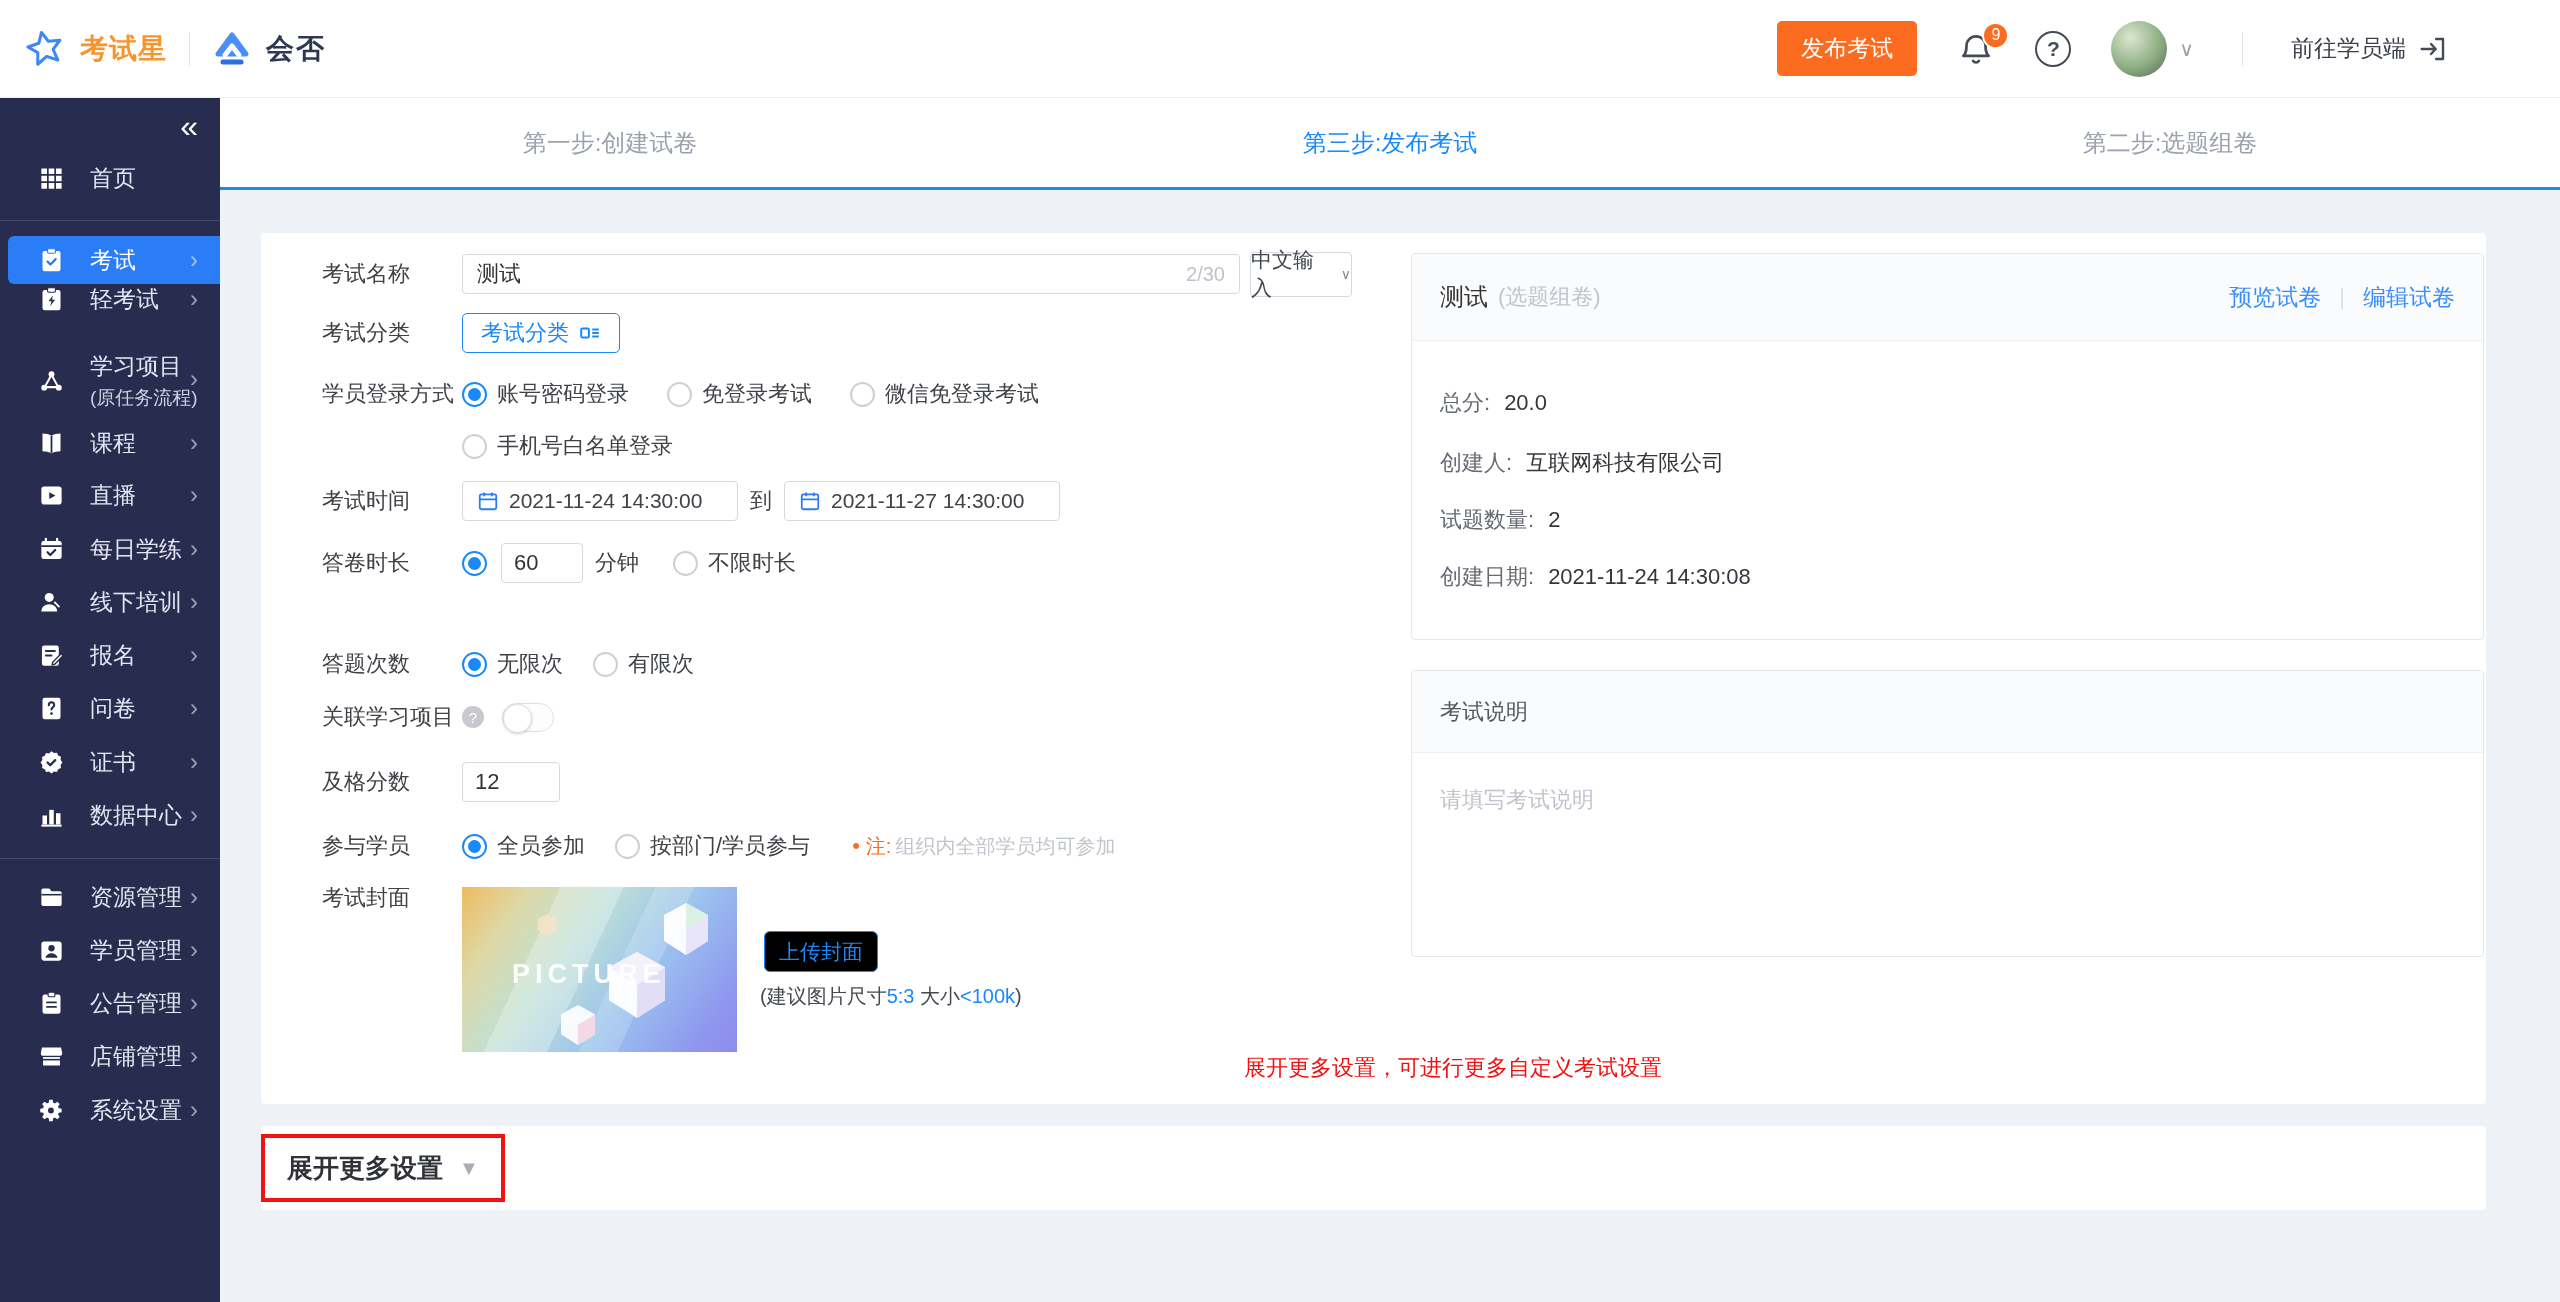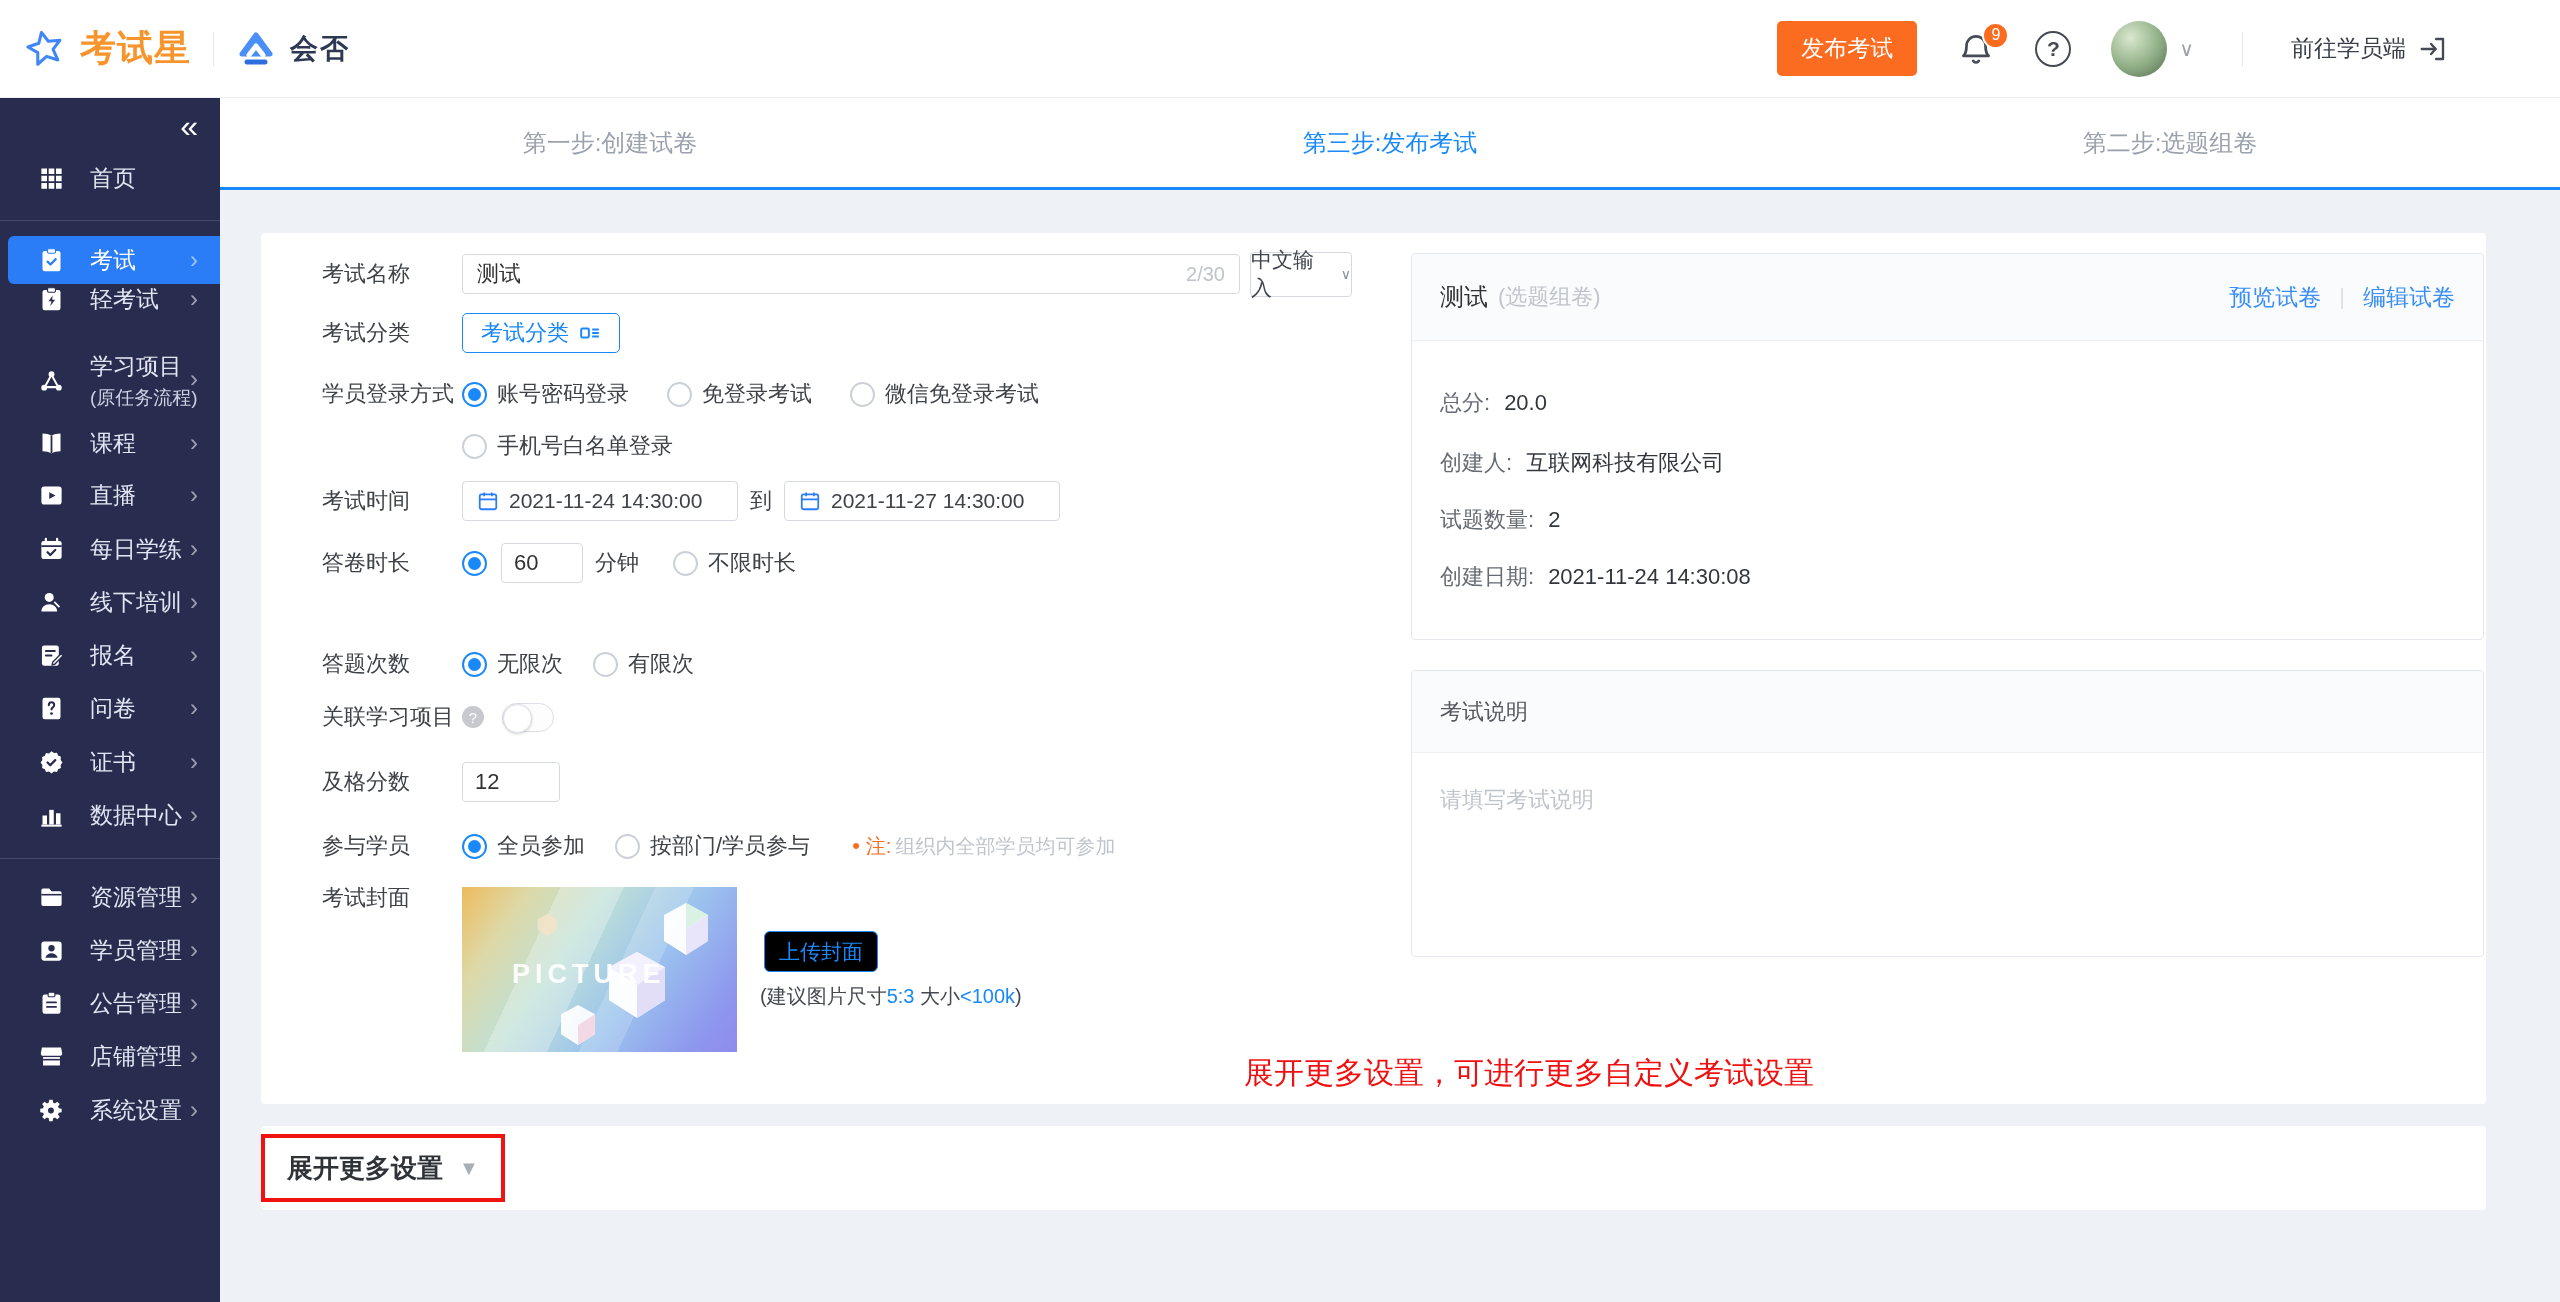--- a/index.html
+++ b/index.html
@@ -2,21 +2,21 @@
 <html><head>
 <meta charset="utf-8">
 <style>
   * { margin:0; padding:0; box-sizing:border-box; }
   html,body { width:2560px; height:1302px; }
   body { font-family:"Liberation Sans","DejaVu Sans",sans-serif; background:#eef1f6; position:relative; overflow:hidden; color:#333; }
 
   
   .topbar { position:absolute; top:0; left:0; right:0; height:98px; background:#fff; border-bottom:1px solid #ebeef2; display:flex; align-items:center; z-index:30; }
   .tb-left { display:flex; align-items:center; gap:14px; padding-left:24px; }
-  .brand1 { color:#f7942c; font-size:36px; font-weight:bold; letter-spacing:1px; }
+  .brand1 { color:#f7942c; font-size:28px; font-weight:bold; letter-spacing:1px; }
   .tb-sep { width:1px; height:34px; background:#e2e5ea; margin:0 8px; }
   .brand2 { color:#2e3852; font-size:28px; font-weight:bold; letter-spacing:2px; }
   .tb-right { margin-left:auto; display:flex; align-items:center; gap:40px; padding-right:112px; }
   .publish-btn { background:#fb6c21; color:#fff; font-size:23px; border:none; border-radius:5px; padding:12px 24px; cursor:pointer; }
   .bell-wrap { position:relative; display:flex; }
   .badge { position:absolute; top:-8px; right:-14px; background:#fb6c21; color:#fff; min-width:27px; height:27px; border-radius:14px; font-size:16px; display:flex; align-items:center; justify-content:center; border:2px solid #fff; padding:0 4px; }
   .help-circle { width:36px; height:36px; border:2.4px solid #454a54; border-radius:50%; color:#454a54; font-size:21px; font-weight:bold; display:flex; align-items:center; justify-content:center; cursor:pointer; }
   .avatar-group { display:flex; align-items:center; gap:12px; cursor:pointer; }
   .avatar { width:56px; height:56px; border-radius:50%; background:radial-gradient(circle at 35% 30%, #d9e8cf, #8fae85 55%, #51694f); }
   .caret { color:#9ca1ab; font-size:20px; }
@@ -87,21 +87,21 @@
   .blue-link { color:#3a8ef8; font-size:23px; cursor:pointer; text-decoration:none; }
   .link-sep { color:#dcdfe4; font-size:22px; }
   .sum-row { position:absolute; left:28px; display:flex; font-size:22px; height:30px; align-items:center; }
   .sum-label { color:#666b73; margin-right:14px; }
   .sum-value { color:#33373d; }
 
   .notecard { position:absolute; left:1150px; top:437px; width:1073px; height:287px; border:1px solid #e4e7ed; border-radius:4px; background:#fff; }
   .note-head { height:82px; background:#fafbfc; border-bottom:1px solid #eef0f3; border-radius:4px 4px 0 0; display:flex; align-items:center; padding:0 28px; font-size:22px; color:#55595f; }
   .note-body { padding:32px 28px; font-size:22px; color:#c0c4cc; }
 
-  .annotation { position:absolute; left:983px; top:820px; font-size:30px; color:#f01010; font-weight:500; white-space:nowrap; }
+  .annotation { position:absolute; left:983px; top:820px; font-size:22px; color:#f01010; font-weight:500; white-space:nowrap; }
 
   .strip { position:absolute; left:41px; top:936px; width:2225px; height:84px; background:#fff; border-radius:4px; display:flex; align-items:center; }
   .expand-annot { width:244px; height:68px; border:4px solid #f11212; background:#fff; display:flex; align-items:center; justify-content:center; }
   .expand-btn { display:flex; align-items:center; gap:16px; background:none; border:none; cursor:pointer; font-family:inherit; }
   .expand-text { font-size:26px; font-weight:bold; color:#2f3237; }
   .expand-tri { font-size:20px; color:#a9adb5; }
 </style>
 </head>
 <body>
 

